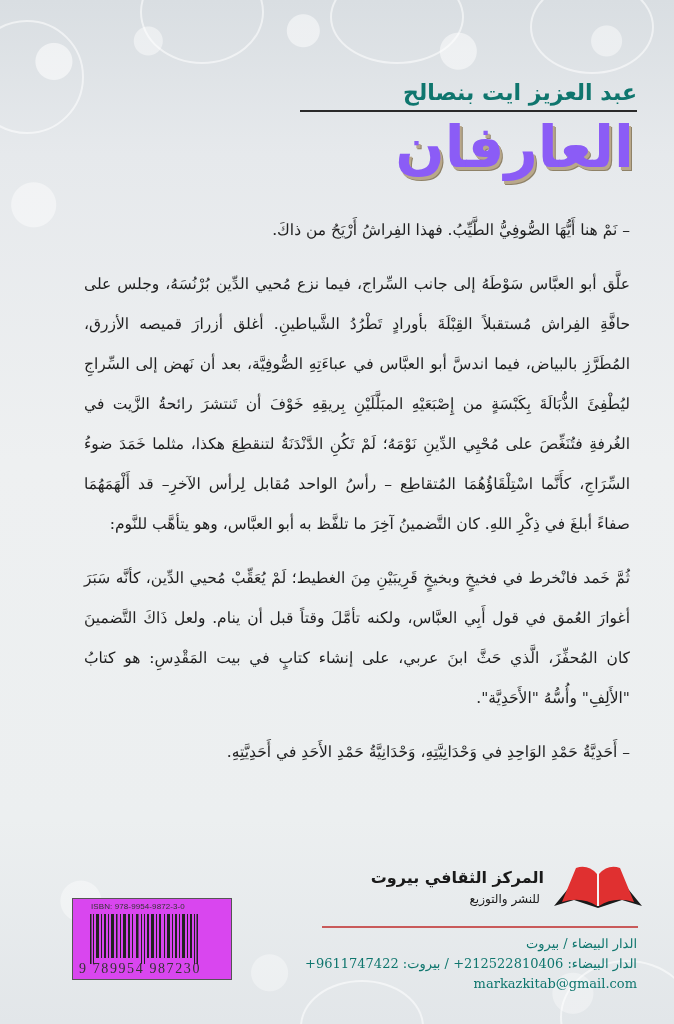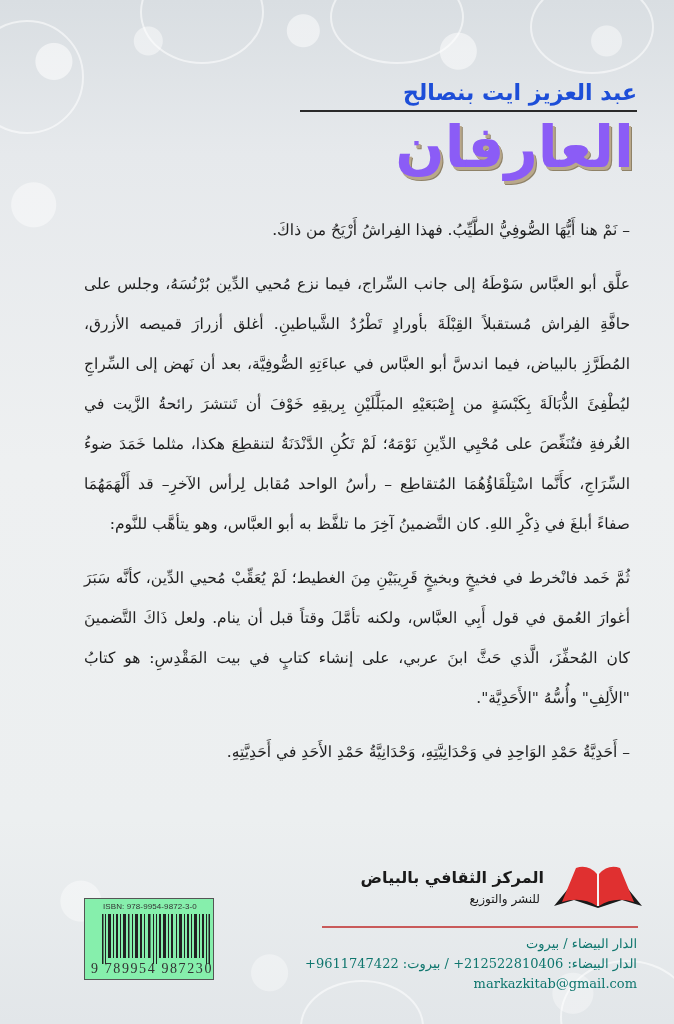--- a/index.html
+++ b/index.html
@@ -22,21 +22,21 @@
       radial-gradient(circle at 85% 97%, rgba(255,255,255,0.35) 0 20px, transparent 21px),
       linear-gradient(180deg, #d9dee2 0%, #e6e9ec 15%, #eef0f1 45%, #eceff0 80%, #e2e6e9 100%);
   }
   .bg-swirl {
     position:absolute; border:2px solid rgba(255,255,255,0.55); border-radius:50%;
   }
   .author {
     position:absolute; right:37px; top:80px; width:280px;
     direction:rtl; text-align:right;
     font-family:"DejaVu Sans", sans-serif; font-weight:bold;
-    font-size:22px; color:#1d4ed8; line-height:26px;
+    font-size:22px; color:#0f766e; line-height:26px;
   }
   .author-rule {
     position:absolute; left:300px; right:37px; top:110px; height:2px; background:#2a2a2a;
   }
   .title {
     position:absolute; right:40px; top:112px;
     direction:rtl;
     font-family:"DejaVu Sans", sans-serif; font-weight:bold;
     font-size:58px; line-height:70px; color:#8b5cf6;
     text-shadow: 2px 3px 0 #b9a88a, 3px 4px 0 #8f8268;
@@ -66,22 +66,22 @@
     position:absolute; left:322px; right:36px; top:926px; height:2px; background:#c95a5a;
   }
   .contacts {
     position:absolute; right:37px; top:934px; width:330px;
     direction:rtl; text-align:right;
     font-family:"DejaVu Serif", serif; font-size:13px; color:#0f766e; line-height:20px;
   }
   .contacts .line { white-space:nowrap; }
   .contacts .ltr { direction:ltr; unicode-bidi:embed; }
   .isbn-box {
-    position:absolute; left:84px; top:898px; width:128px; height:80px;
-    background:#86efac; border:1px solid #555;
+    position:absolute; left:72px; top:898px; width:128px; height:80px;
+    background:#d946ef; border:1px solid #555;padding-left:30px;
   }
   .isbn-label {
     position:absolute; left:18px; top:3px; font-family:"Liberation Sans", sans-serif;
     font-size:8px; color:#333; white-space:nowrap; letter-spacing:0.1px;
   }
   .barcode { position:absolute; left:17px; top:15px; width:108px; height:50px; }
   .isbn-digits {
     position:absolute; left:6px; bottom:2px; font-family:Liberation Serif, serif;
     font-size:14px; color:#333; letter-spacing:1.6px; white-space:nowrap;
   }
@@ -109,21 +109,21 @@
   <p>– أَحَدِيَّةُ حَمْدِ الوَاحِدِ في وَحْدَانِيَّتِهِ، وَحْدَانِيَّةُ حَمْدِ الأَحَدِ في أَحَدِيَّتِهِ.</p>
 </div>
 
 <div class="publisher">
   <svg class="pub-logo" viewBox="0 0 92 52">
     <path d="M2 44 L20 22 L46 30 L72 22 L90 44 L70 38 L46 46 L22 38 Z" fill="#1a1a1a"></path>
     <path d="M10 40 L24 6 Q36 2 45 12 L45 44 Q30 34 10 40 Z" fill="#e03030"></path>
     <path d="M82 40 L68 6 Q56 2 47 12 L47 44 Q62 34 82 40 Z" fill="#e03030"></path>
     <rect x="45" y="10" width="2" height="34" fill="#f4f4f4"></rect>
   </svg>
-  <div class="pub-name">المركز الثقافي بالبياض</div>
+  <div class="pub-name">المركز الثقافي بيروت</div>
   <div class="pub-sub">للنشر والتوزيع</div>
 </div>
 <div class="pub-rule"></div>
 
 <div class="contacts">
   <div class="line">الدار البيضاء / بيروت</div>
   <div class="line">
     <span>الدار البيضاء:</span>
     <span class="ltr">+212522810406</span>
     <span>/</span>

